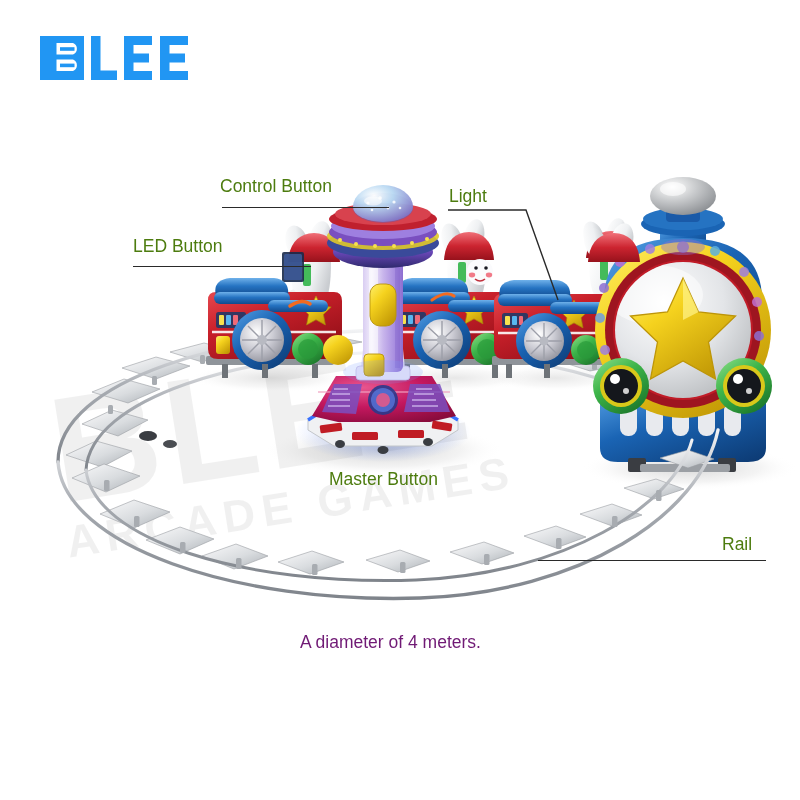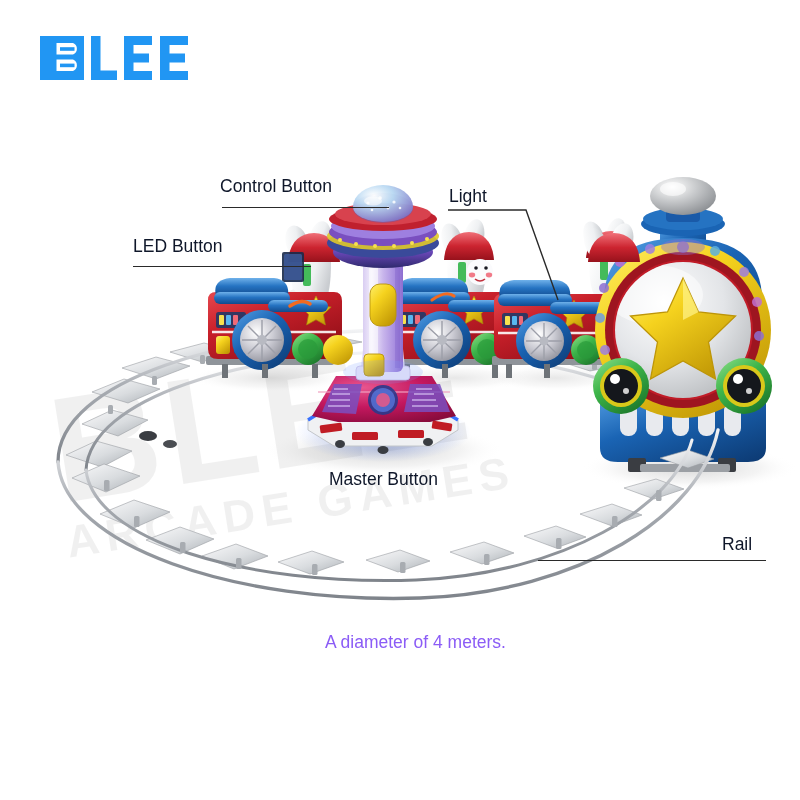--- a/index.html
+++ b/index.html
@@ -35,28 +35,28 @@
     color:#000; opacity:0.055; margin-top:-6px;
     font-family:"Liberation Sans", sans-serif;
   }
 
   
   #scene { position:absolute; inset:0; z-index:4; }
 
   
   .label {
     position:absolute; z-index:20;
-    font-size:17.5px; color:#0f172a; white-space:nowrap;
+    font-size:17.5px; color:#4d7c0f; white-space:nowrap;
     font-family:"Liberation Sans", sans-serif;
   }
   .leader { position:absolute; z-index:20; background:#2a2a2a; }
   .leader-h { height:1.3px; }
   .caption {
-    position:absolute; z-index:20; font-size:17.5px; color:#8b5cf6;
-    font-family:"Liberation Sans", sans-serif; white-space:nowrap;margin-left:25px;
+    position:absolute; z-index:20; font-size:17.5px; color:#701a75;
+    font-family:"Liberation Sans", sans-serif; white-space:nowrap;
   }
 </style>
 </head>
 <body>
 
 <div id="stage">
 
   <div id="logo">
     <svg width="155" height="44" viewBox="0 0 155 44">
 

